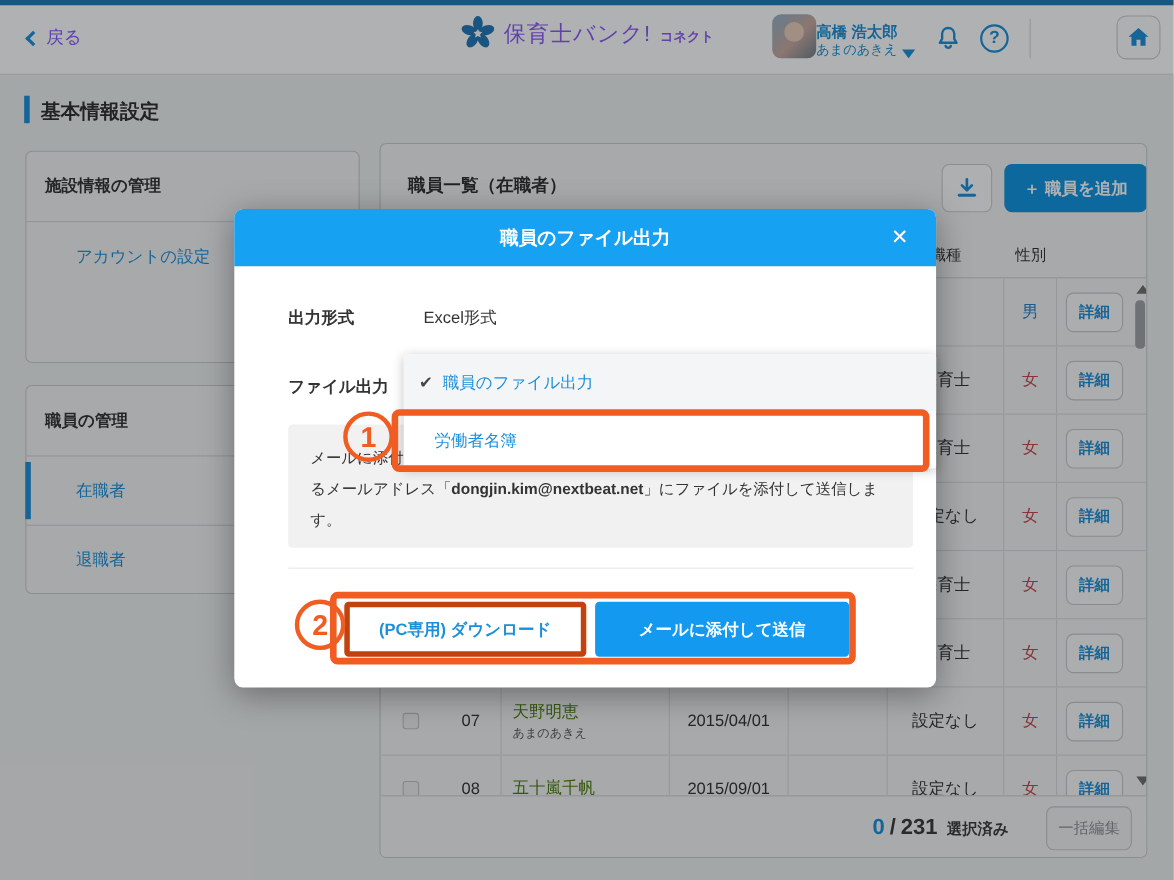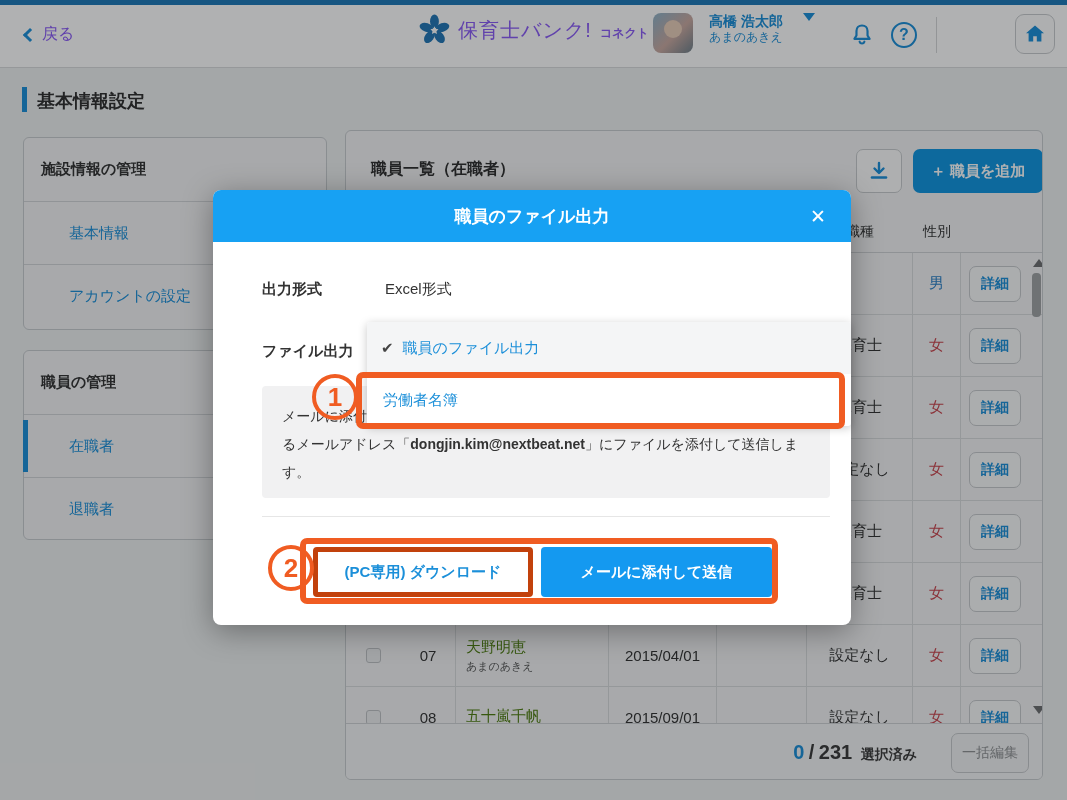--- a/index.html
+++ b/index.html
@@ -15,21 +15,21 @@
 
   
   #canvas { position:absolute; inset:0; }
   .topstrip { left:0; top:0; width:1067px; height:5px; background:#1e7ab8; }
   .appbar { left:0; top:5px; width:1067px; height:63px; background:#fff; border-bottom:1px solid #d9dbdc; }
   .backlink { left:25px; top:24px; display:flex; align-items:center; gap:7px; color:#8b5cf6; font-size:16px; cursor:pointer; }
   .chev-left { width:10px; height:10px; border-left:3px solid #1b8fd9; border-bottom:3px solid #1b8fd9; transform:rotate(45deg); margin-top:1px; }
   .logo { left:50%; top:14px; transform:translateX(-50%); display:flex; align-items:center; gap:8px; }
   .logo-main { font-size:20px; font-weight:normal; color:#8b5cf6; letter-spacing:1px; }
   .logo-sub { font-size:12px; font-weight:bold; color:#8b5cf6; margin-top:6px;text-align:center; }
-  .userblock { right:252px; top:13px; display:flex; align-items:flex-start; gap:16px; cursor:pointer; }
+  .userblock { right:235px; top:13px; display:flex; align-items:flex-end; gap:0; cursor:pointer; }
   .avatar { width:40px; height:40px; border-radius:8px; background:linear-gradient(135deg,#8fb3c9 0%,#c9a9a0 55%,#6f7f8a 100%); overflow:hidden; position:relative; }
   .avatar::after { content:""; position:absolute; left:11px; top:7px; width:18px; height:18px; border-radius:50%; background:#e8cdb9; }
   .username { font-size:14px; font-weight:bold; color:#1b8fd9; line-height:17px; }
   .userorg { font-size:12px; color:#1b8fd9; line-height:15px; }
   .caret-down { width:0; height:0; border-left:6px solid transparent; border-right:6px solid transparent; border-top:8px solid #1b8fd9; margin-left:4px; }
   .iconbtn { position:absolute; top:20px; width:30px; height:30px; display:flex; align-items:center; justify-content:center; cursor:pointer; }
   .bell { right:190px; }
   .help { right:148px; }
   .help-circle { width:26px; height:26px; border:2.5px solid #1b8fd9; border-radius:50%; color:#1b8fd9; font-weight:bold; font-size:16px; display:flex; align-items:center; justify-content:center; }
   .vdivider { right:130px; top:17px; width:1px; height:36px; background:#d4d6d8; }
@@ -89,21 +89,21 @@
   .modal-title { color:#fff; font-size:17px; font-weight:bold; }
   .modal-close { position:absolute; right:20px; top:13px; color:#fff; font-size:19px; font-weight:bold; cursor:pointer; width:26px; height:26px; display:flex; align-items:center; justify-content:center; }
   .m-label { position:absolute; left:49px; font-size:15px; font-weight:bold; color:#333; }
   .m-value { position:absolute; left:172px; font-size:15px; color:#333; }
   .infobox { position:absolute; left:49px; top:196px; width:568px; height:112px; background:#f1f1f2; border-radius:4px; z-index:1; }
   .infoline { position:absolute; left:20px; font-size:14px; color:#333; white-space:nowrap; }
   .dropdown { position:absolute; left:154px; top:132px; width:484px; background:#fff; border-radius:3px; box-shadow:0 2px 10px rgba(0,0,0,.22); z-index:2; }
   .dd-item { height:52px; display:flex; align-items:center; padding-left:14px; font-size:15px; color:#1b8fd9; cursor:pointer; }
   .dd-item.selected { background:#f4f5f6; border-radius:3px 3px 0 0; }
   .dd-check { color:#444; font-size:15px; margin-right:9px; }
-  .dd-item.second { padding-left:16px; }
+  .dd-item.second { padding-left:28px; }
   .m-divider { position:absolute; left:49px; top:326px; width:568px; height:1px; background:#e6e6e6; }
   .m-btn-white { position:absolute; left:100px; top:357px; width:220px; height:50px; background:#fff; border:5px solid #c2410c; border-radius:4px; color:#1b8fd9; font-size:15px; font-weight:bold; cursor:pointer; font-family:inherit; }
   .m-btn-blue { position:absolute; left:328px; top:357px; width:231px; height:50px; background:#1499f0; border:none; border-radius:4px; color:#fff; font-size:15px; font-weight:bold; cursor:pointer; font-family:inherit; }
 
   
   .ann { z-index:30; }
   .ann-circle { position:absolute; width:46px; height:46px; border:4px solid #f05c22; border-radius:50%; color:#f05c22; font-size:26px; font-weight:bold; display:flex; align-items:center; justify-content:center; background:transparent; }
   .ann-rect { position:absolute; border:6px solid #f05c22; border-radius:7px; background:transparent; }
   .ann-c1 { left:312px; top:374px; }
   .ann-r1 { left:356px; top:372px; width:489px; height:57px; }
@@ -167,23 +167,20 @@
       <path d="M12 3.5l9 7.8h-2.6v8.2h-4.6v-5.3h-3.6v5.3H5.6v-8.2H3z" fill="#1b8fd9"></path>
     </svg>
   </div>
 
   <div class="abs pagetitle-bar"></div>
   <div class="abs pagetitle">基本情報設定</div>
 
   <div class="abs panel side1">
     <div class="side-head">施設情報の管理</div>
     <div class="side-item">
-      <span>基本情報</span>
-    </div>
-    <div class="side-item">
       <span>アカウントの設定</span>
     </div>
   </div>
 
   <div class="abs panel side2">
     <div class="side-head">職員の管理</div>
     <div class="side-item active">
       <span>在職者</span>
     </div>
     <div class="side-item">

